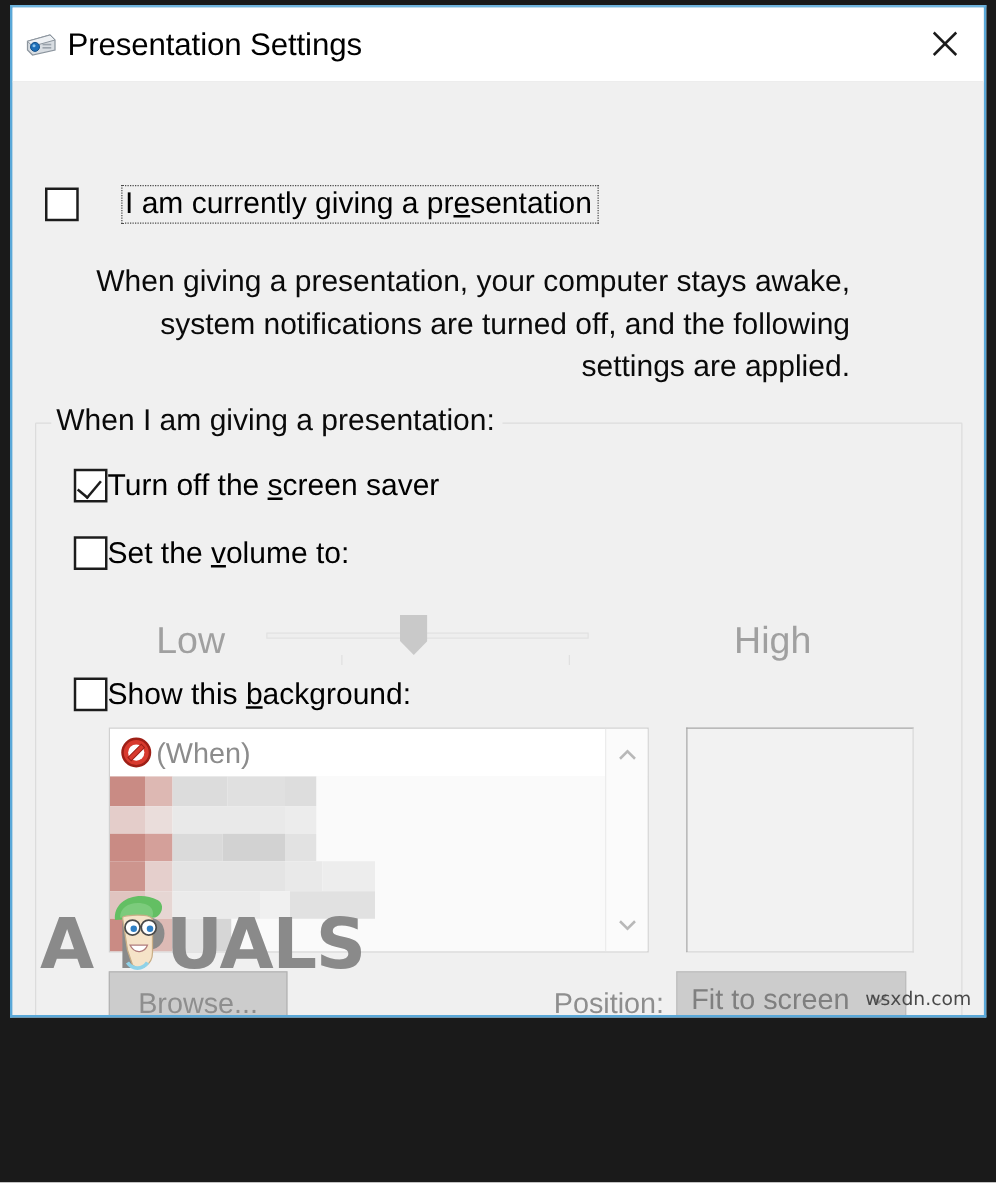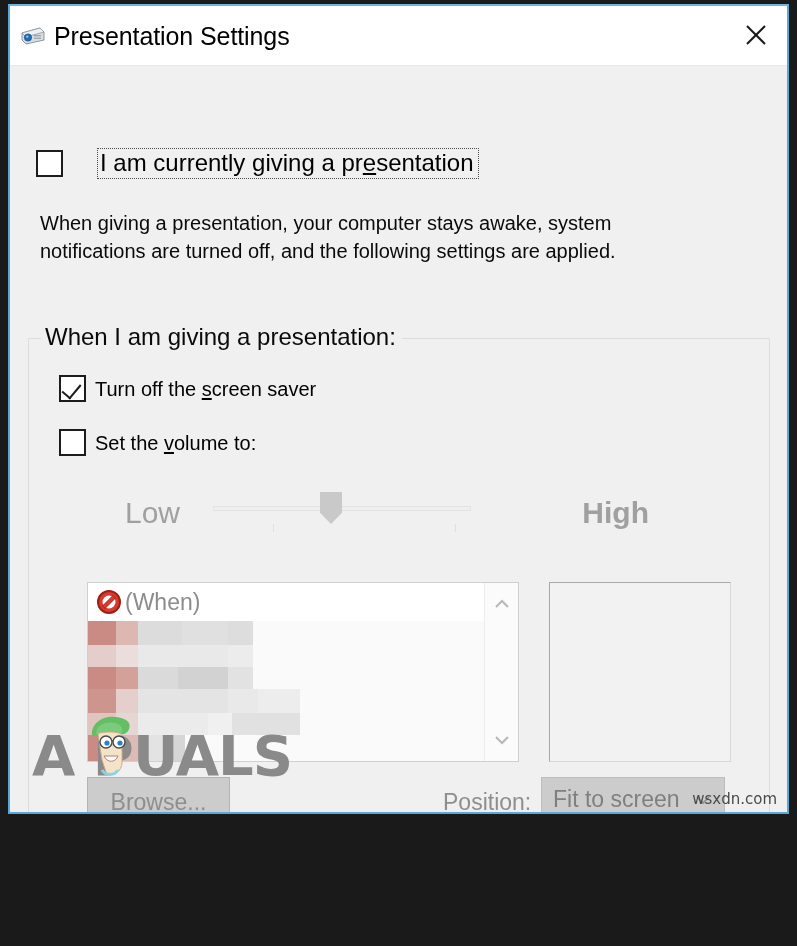--- a/index.html
+++ b/index.html
@@ -112,23 +112,24 @@
     color: #000;
     white-space: nowrap;
     line-height: 1;
   }
   .akey { text-decoration: underline; text-underline-offset: 2px; }
 
   #desc {
     position: absolute;
     left: 30px; top: 143px;
     width: 640px;
-    font-size: 20px;
+    font-size: 24px;
     color: #0a0a0a;
     line-height: 1.42;
+    text-align: right;
   }
 
   
   #groupbox {
     position: absolute;
     left: 18px;
     top: 272px;
     width: 742px;
     height: 484px;
     border: 1px solid #dcdcdc;
@@ -145,23 +146,22 @@
     white-space: nowrap;
   }
 
   .g-row {
     position: absolute;
     display: flex;
     align-items: center;
     cursor: default;
   }
   .g-label {
-    font-size: 20px;
+    font-size: 24px;
     color: #000;
-    margin-left: 9px;
     white-space: nowrap;
     line-height: 1;
   }
 
   #row-screensaver { left: 30px; top: 36px; }
   #row-volume      { left: 30px; top: 90px; }
   #row-background  { left: 30px; top: 203px; }
 
   
   #slider-area {
@@ -171,21 +171,21 @@
     width: 524px;
     height: 52px;
   }
   .slider-cap {
     position: absolute;
     top: 12px;
     font-size: 30px;
     color: #a0a0a0;
   }
   #slider-low  { left: 0px; }
-  #slider-high { right: 0px; font-weight: bold; }
+  #slider-high { right: 0px; }
   #slider-track {
     position: absolute;
     left: 88px;
     top: 22px;
     width: 258px;
     height: 5px;
     background: #eeeeee;
     border: 1px solid #e2e2e2;
   }
   #slider-thumb {
@@ -440,20 +440,24 @@
 
         <div id="slider-area">
           <span class="slider-cap" id="slider-low">Low</span>
           <span class="slider-cap" id="slider-high">High</span>
           <div id="slider-track"></div>
           <div class="tick" style="left:148px"></div>
           <div class="tick" style="left:330px"></div>
           <div id="slider-thumb"></div>
         </div>
 
+        <div class="g-row" id="row-background">
+          <span class="cb-box"></span>
+          <span class="g-label"><span>Show this </span><span class="akey">b</span><span>ackground:</span></span>
+        </div>
 
         <div id="listbox">
           <div id="list-first-row">
             <svg id="none-icon" viewBox="0 0 26 26">
               <circle cx="13" cy="13" r="11" fill="#d83a2e" stroke="#9e1f16" stroke-width="2"></circle>
               <circle cx="13" cy="13" r="6.5" fill="#ffffff"></circle>
               <rect x="5.5" y="11.2" width="15" height="3.6" fill="#d83a2e" transform="rotate(-45 13 13)"></rect>
               <rect x="5.5" y="11.2" width="15" height="3.6" fill="none" stroke="#9e1f16" stroke-width="0.8" transform="rotate(-45 13 13)"></rect>
             </svg>
             <span id="none-label">(When)</span>

